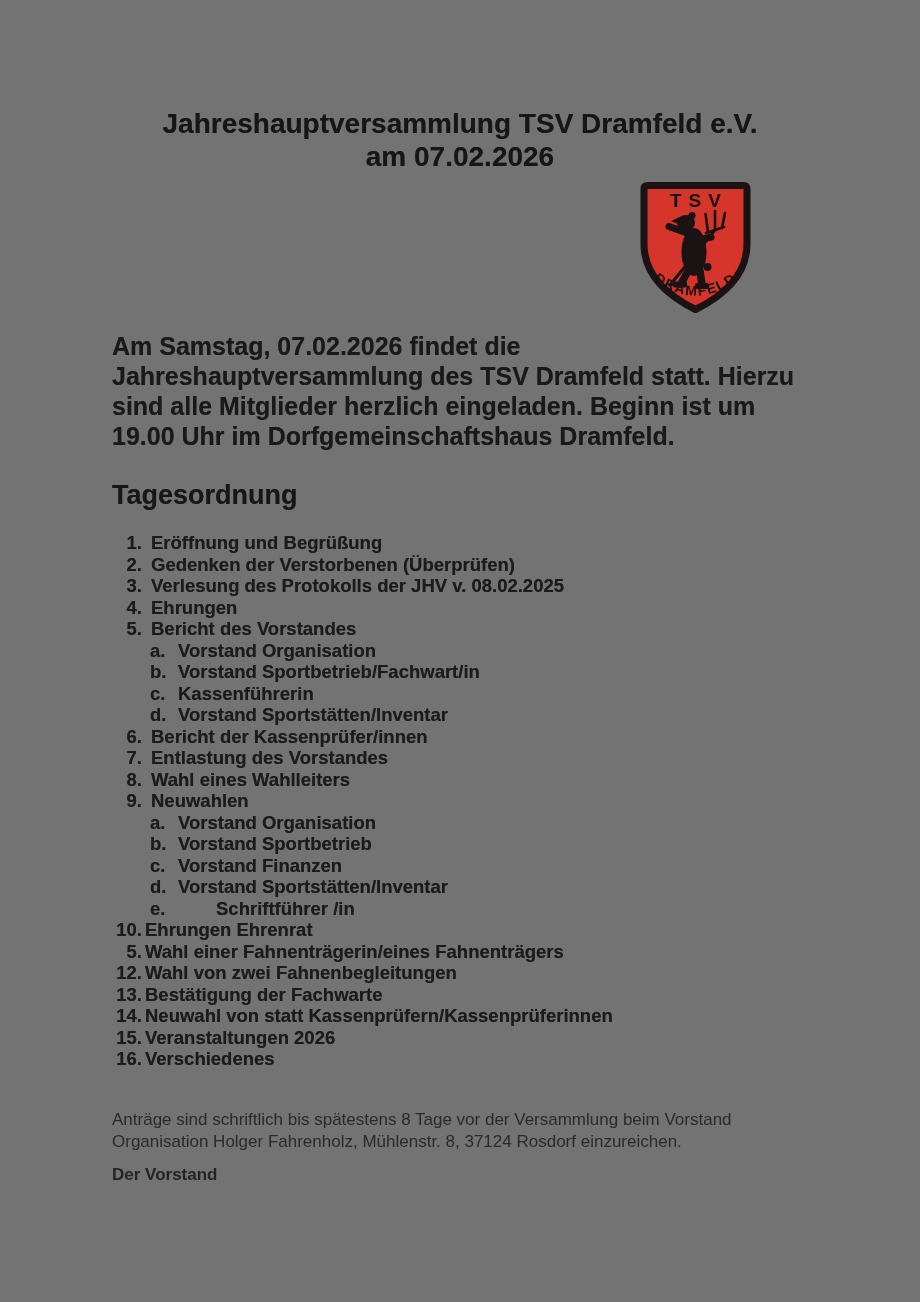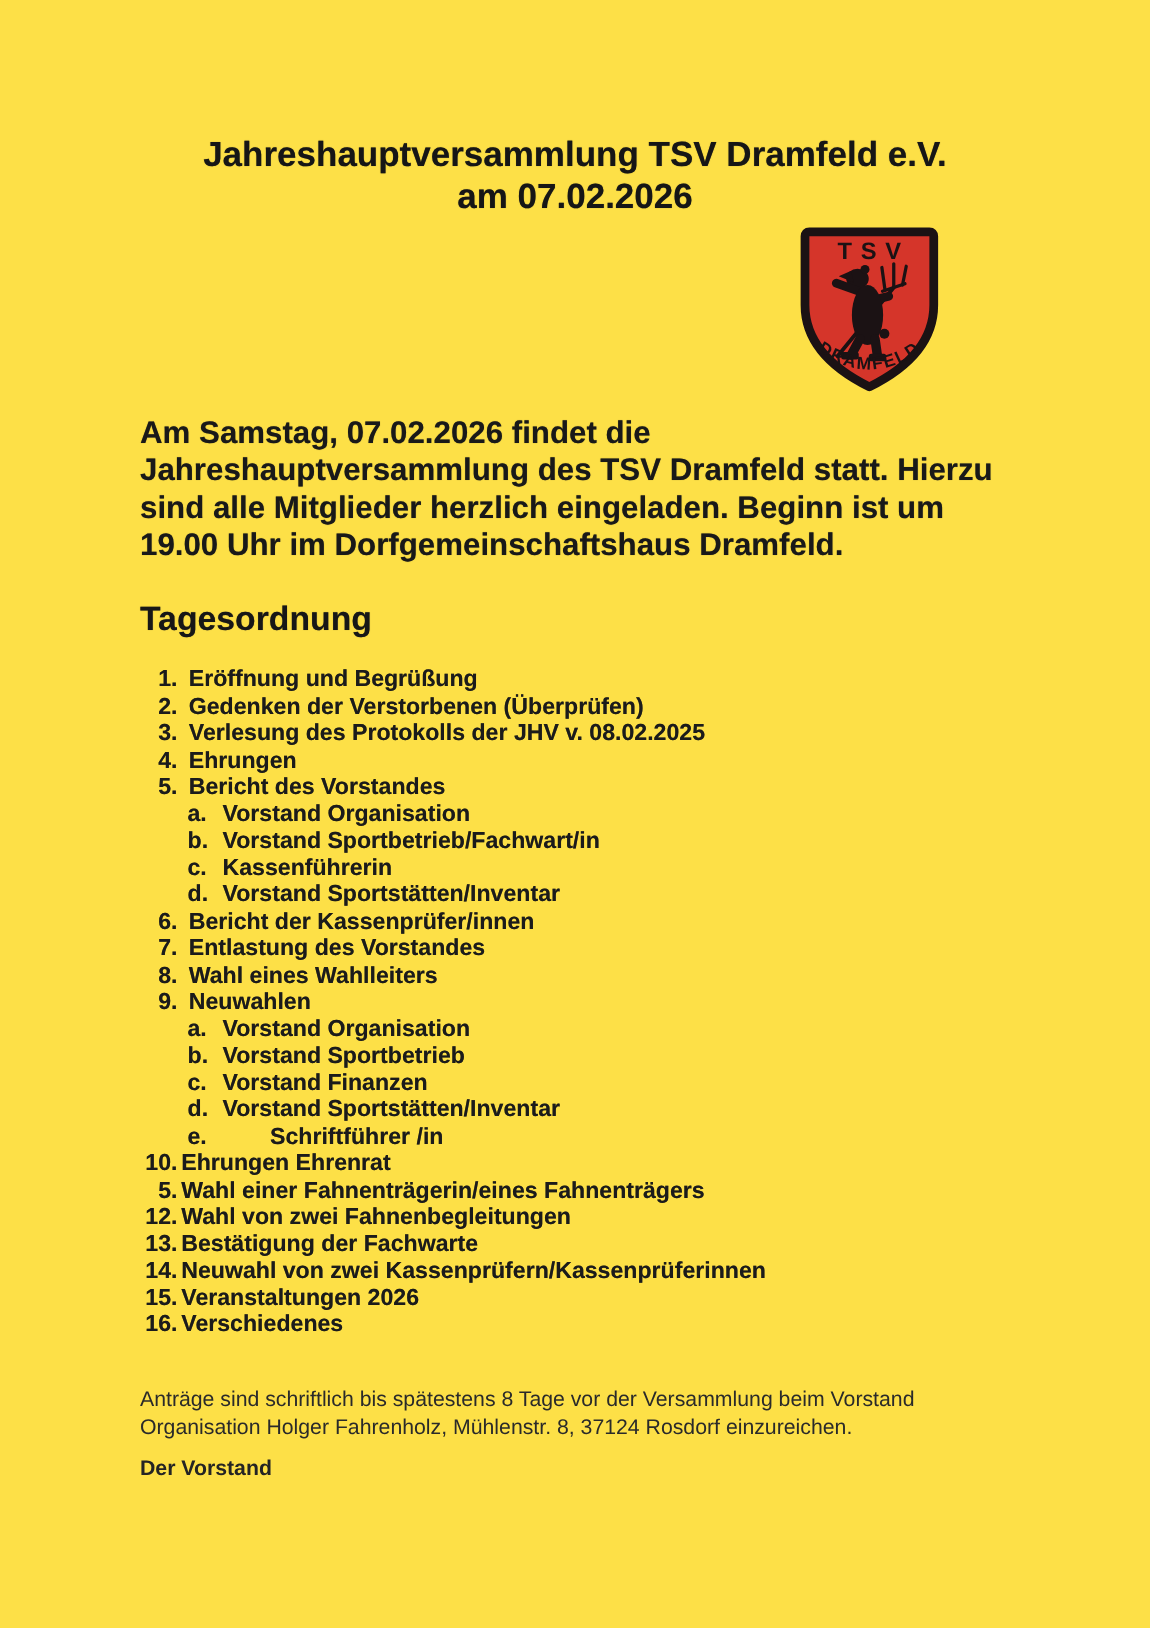--- a/index.html
+++ b/index.html
@@ -1,20 +1,20 @@
 <!DOCTYPE html>
 <html><head>
 <meta charset="utf-8">
 <style>
   * { margin:0; padding:0; box-sizing:border-box; }
   html,body { background:#ffffff; }
   body { font-family:"Liberation Sans","DejaVu Sans",sans-serif; color:#1d1d1d; }
   .page {
     position:relative; width:920px; height:1302px; margin:0 auto;
-    background:#fde047; overflow:hidden;
+    background:#737373; overflow:hidden;
   }
   .doc-title {
     position:absolute; top:107px; left:0; width:100%;
     text-align:center; font-weight:bold; font-size:28px; line-height:33px;
     color:#161616; text-shadow:0 0 0.6px rgba(25,25,25,0.65);
   }
   .logo-wrap { position:absolute; left:633px; top:180px; width:125px; height:138px; }
   .intro {
     position:absolute; left:112px; top:331px;
     font-weight:bold; font-size:25px; line-height:30px; color:#191919;
@@ -187,21 +187,21 @@
       <div class="agenda-row lvl1 twodigit">
         <span class="num">12.</span>
         <span class="lbl">Wahl von zwei Fahnenbegleitungen</span>
       </div>
       <div class="agenda-row lvl1 twodigit">
         <span class="num">13.</span>
         <span class="lbl">Bestätigung der Fachwarte</span>
       </div>
       <div class="agenda-row lvl1 twodigit">
         <span class="num">14.</span>
-        <span class="lbl">Neuwahl von zwei Kassenprüfern/Kassenprüferinnen</span>
+        <span class="lbl">Neuwahl von statt Kassenprüfern/Kassenprüferinnen</span>
       </div>
       <div class="agenda-row lvl1 twodigit">
         <span class="num">15.</span>
         <span class="lbl">Veranstaltungen 2026</span>
       </div>
       <div class="agenda-row lvl1 twodigit">
         <span class="num">16.</span>
         <span class="lbl">Verschiedenes</span>
       </div>
     </div>

